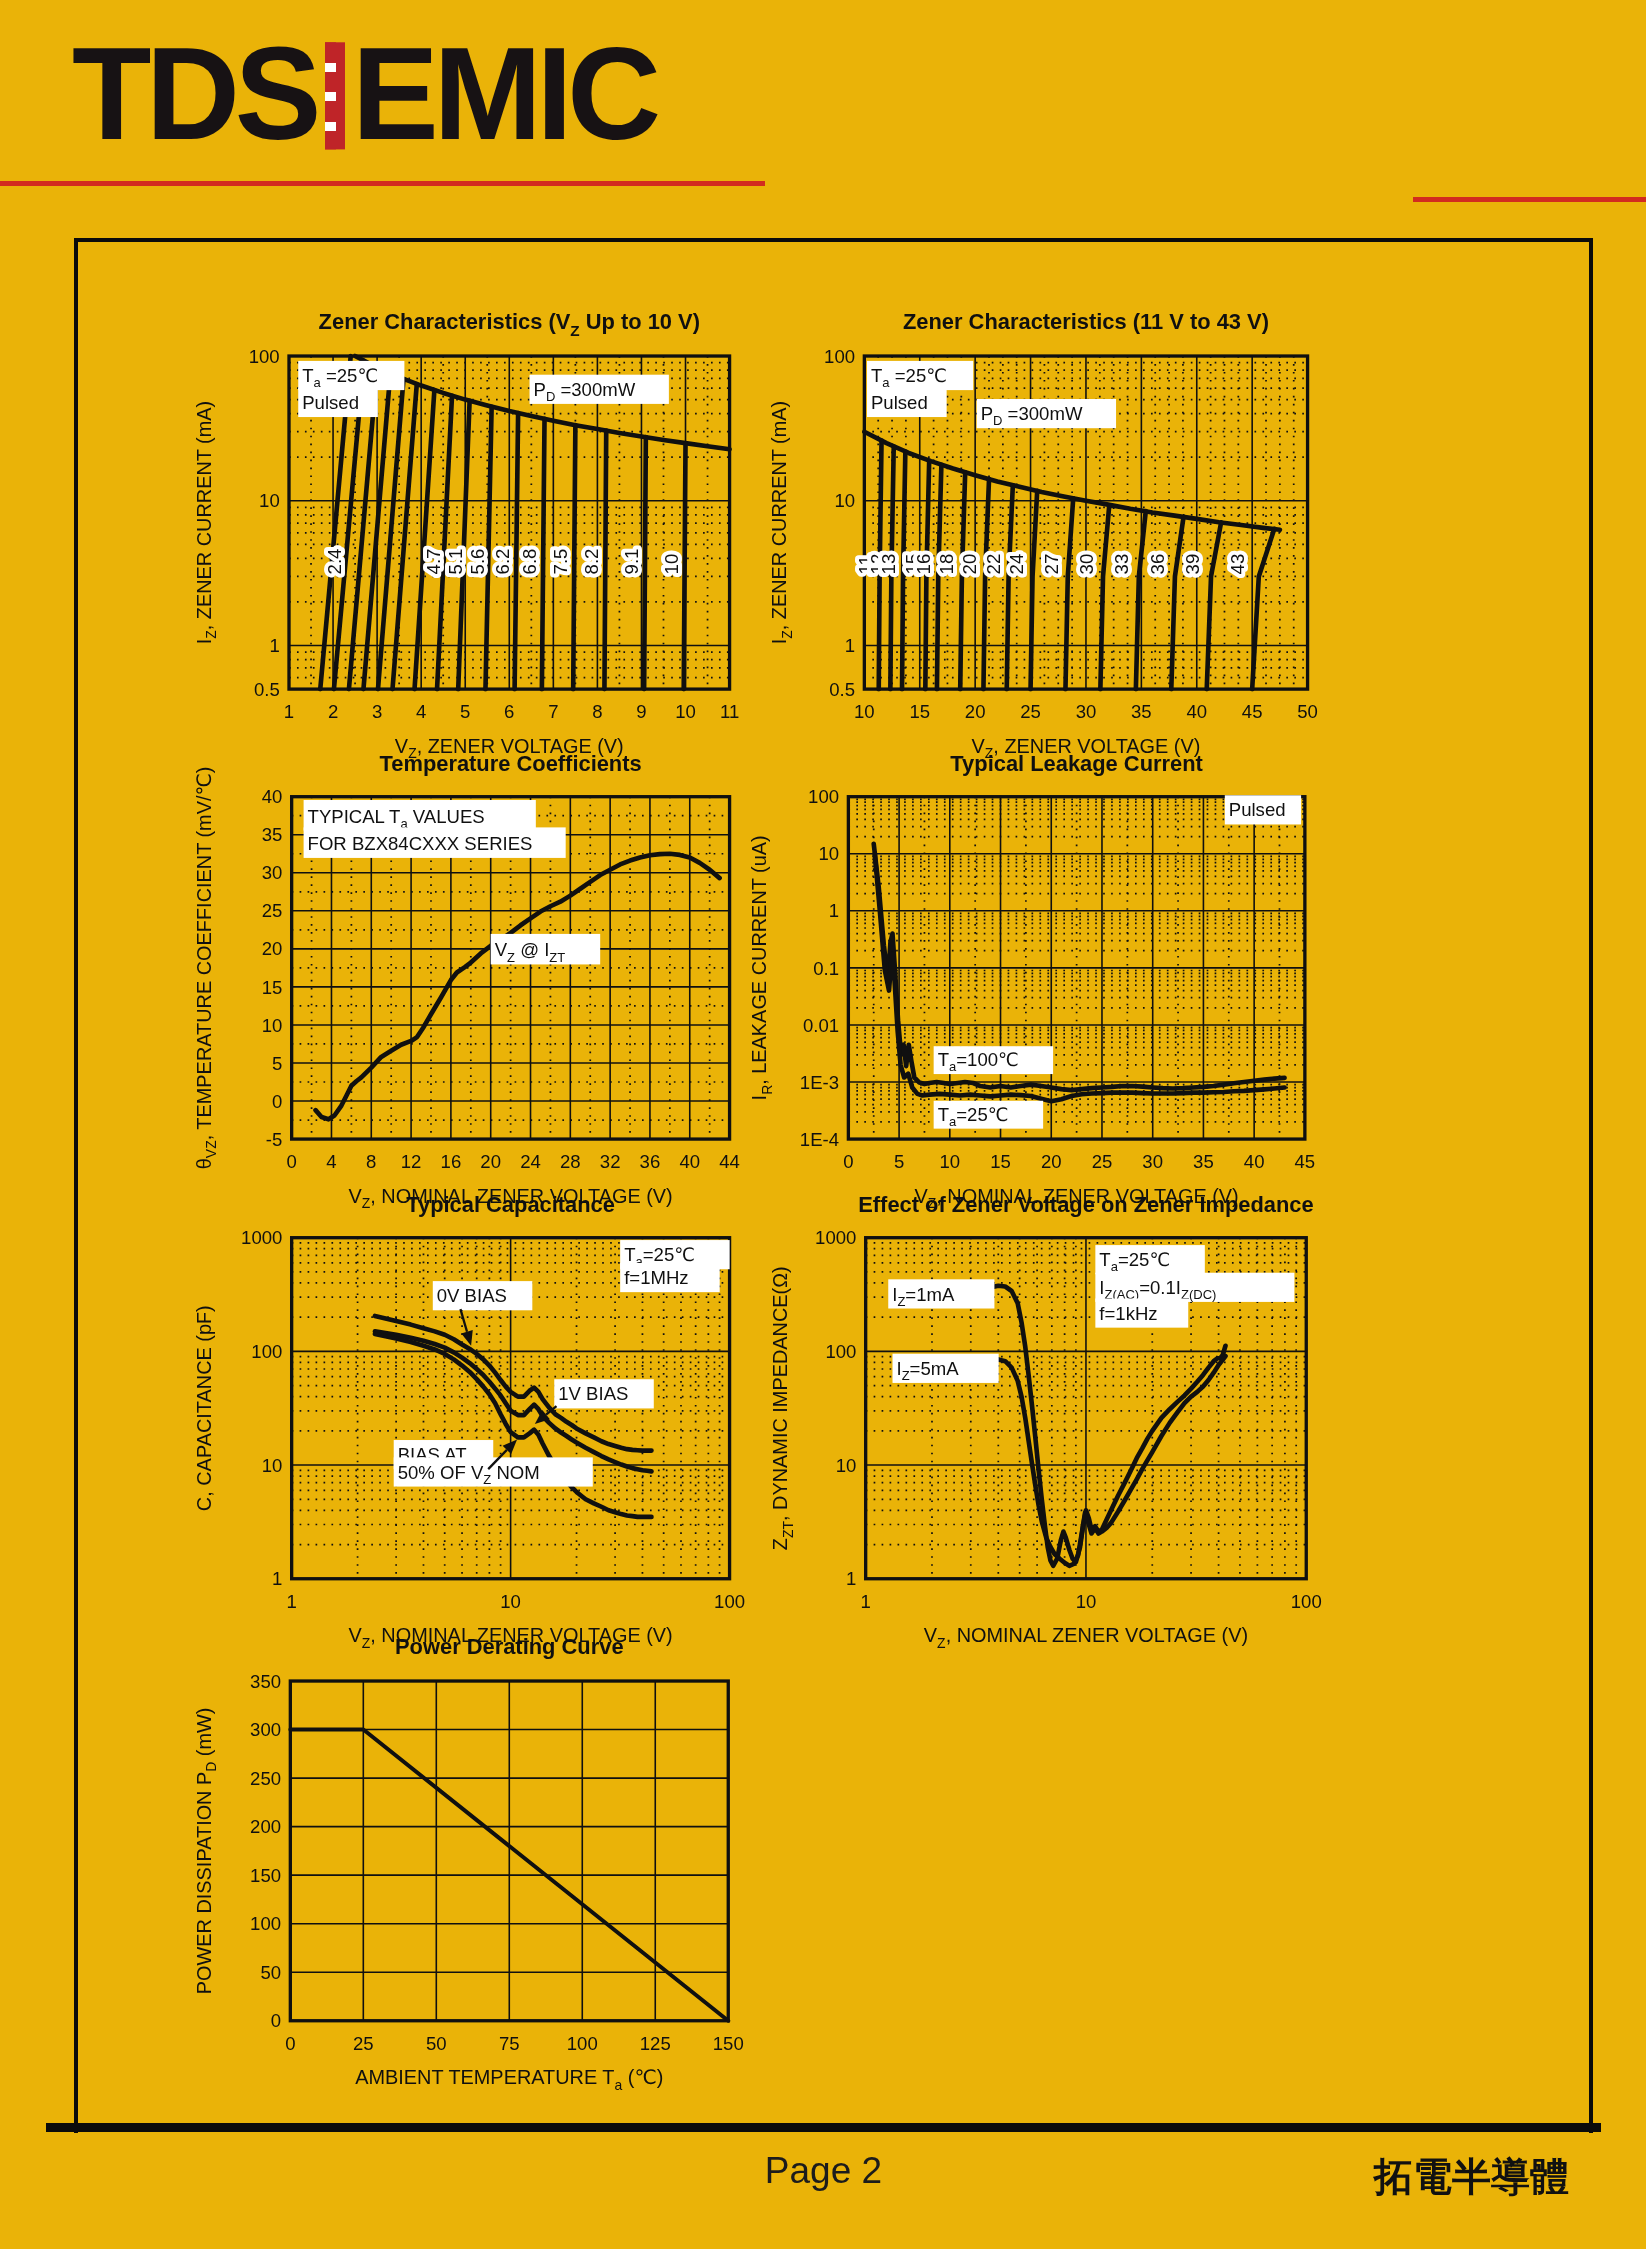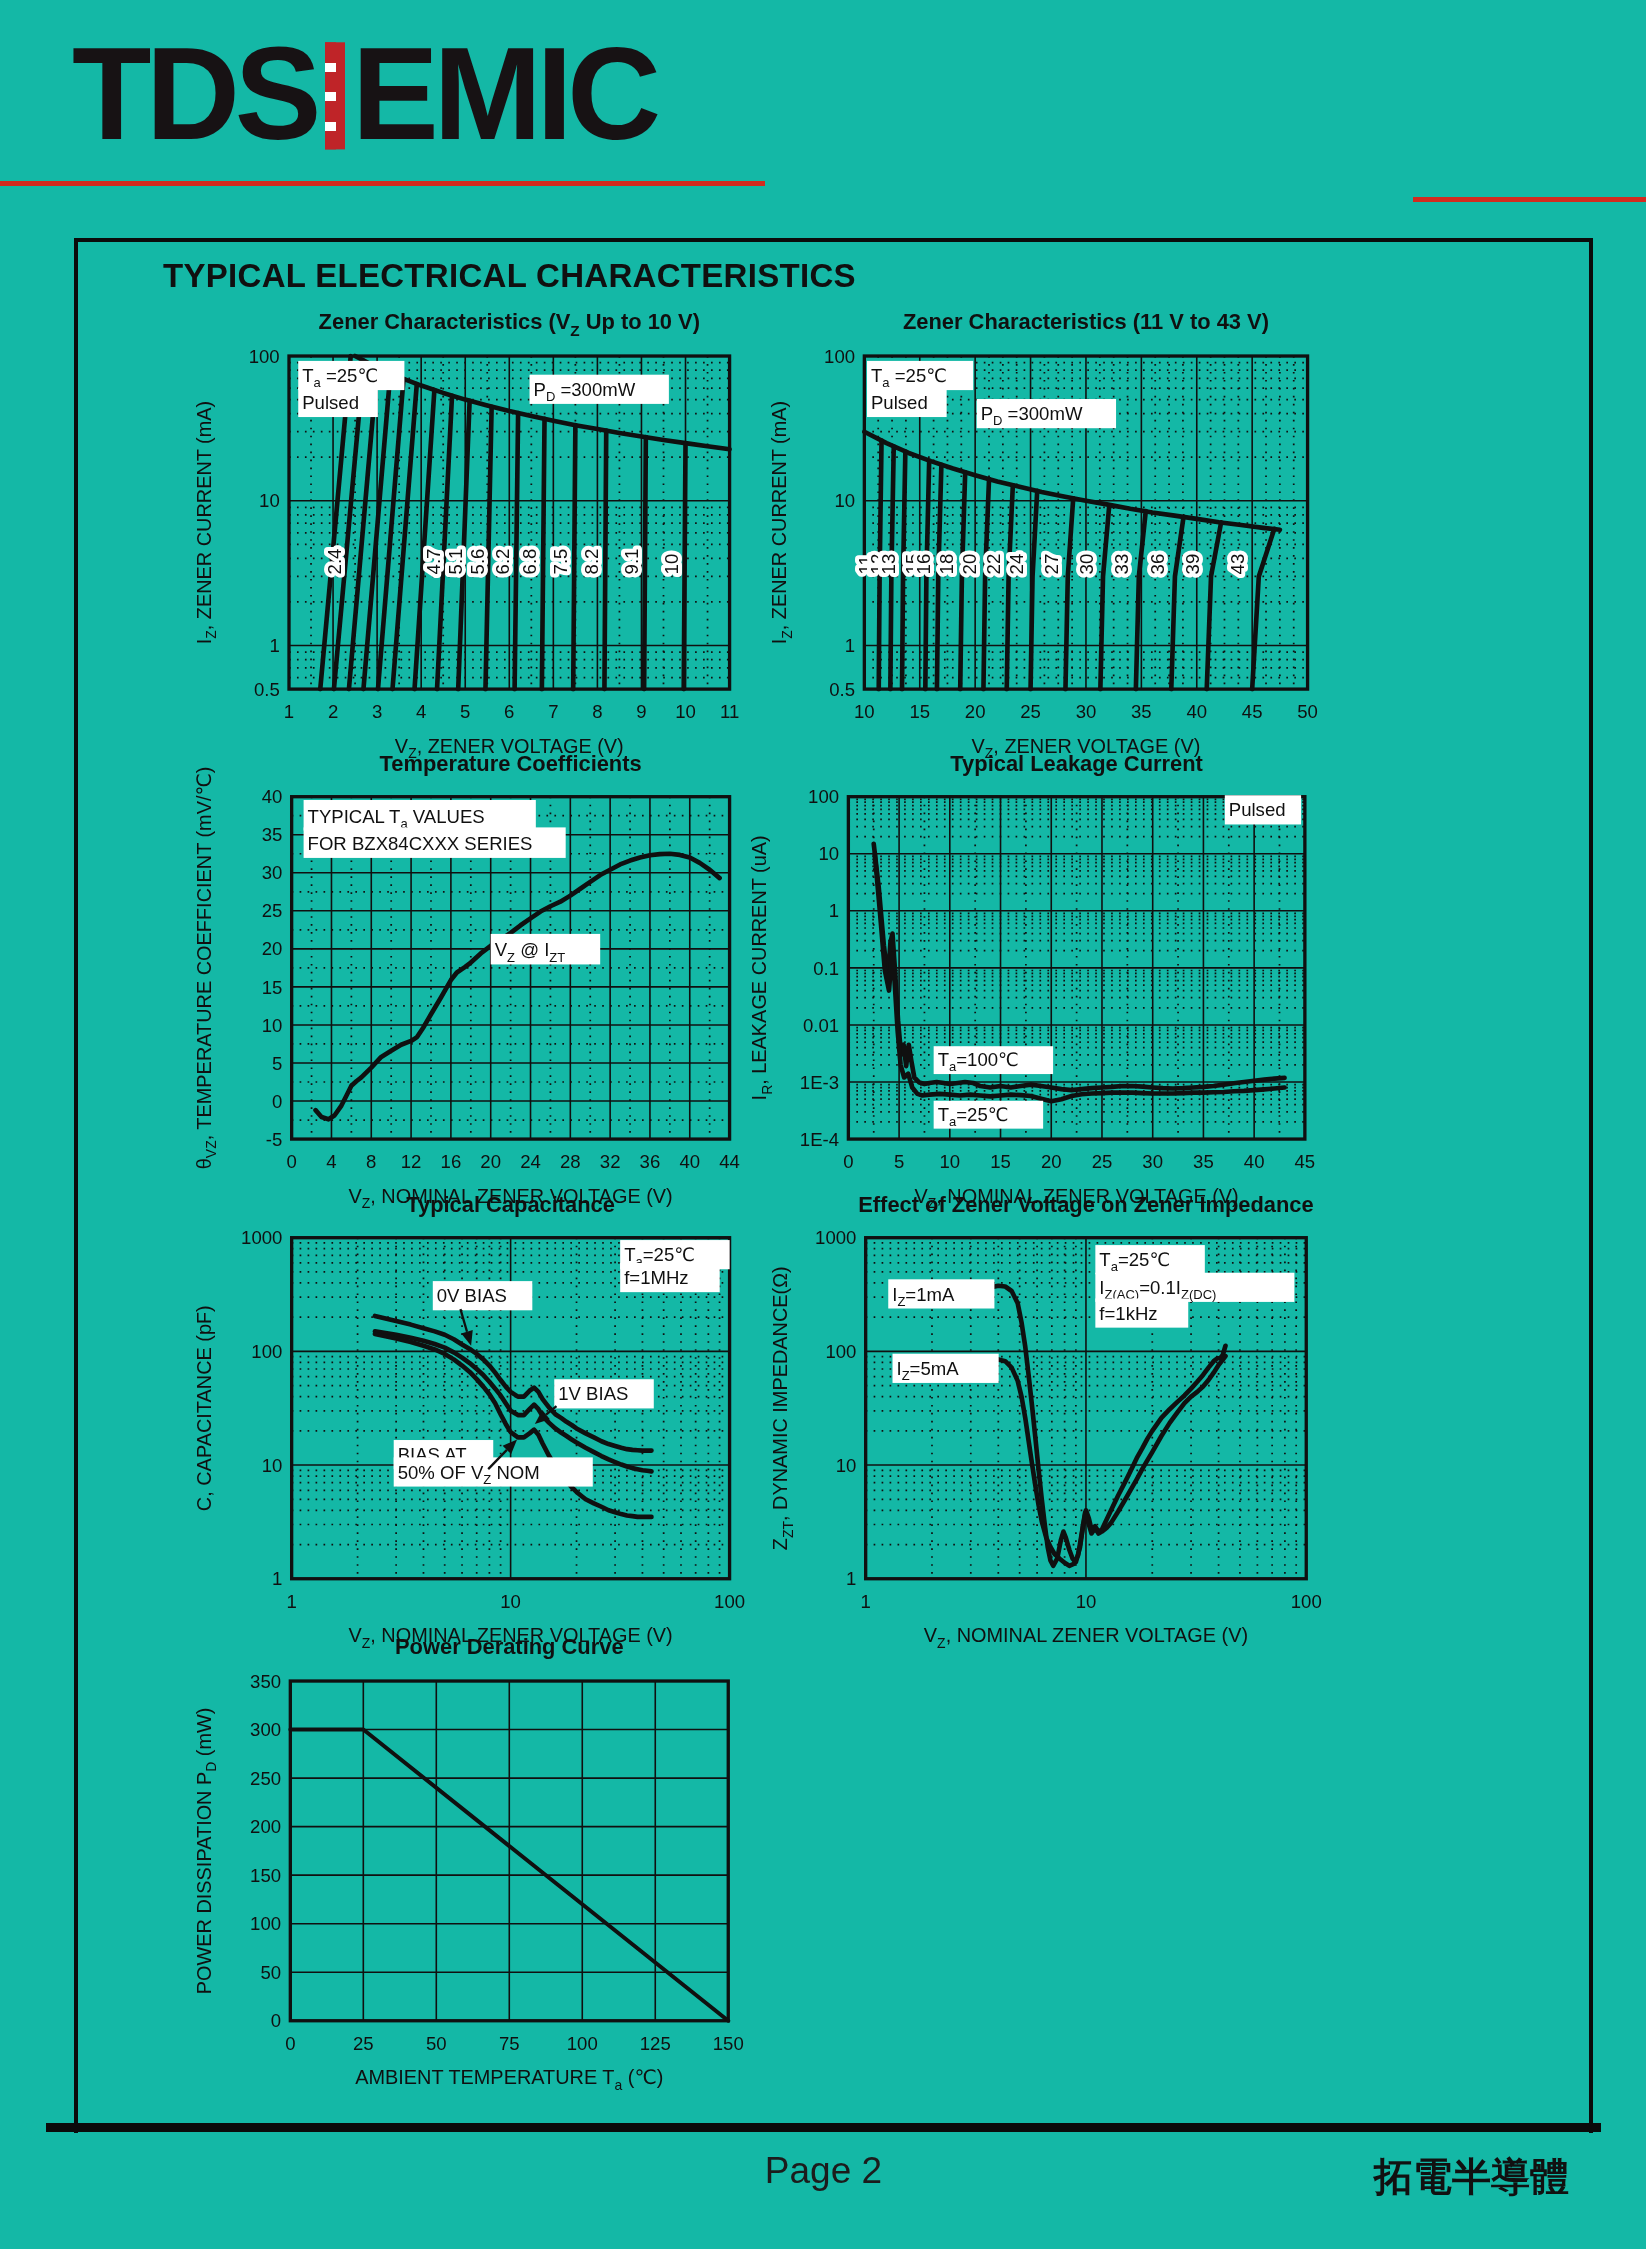--- a/index.html
+++ b/index.html
@@ -1,16 +1,16 @@
 <!DOCTYPE html>
 <html style="--accent: #d22b1f; --logo-red: #bf2428;font-size:10.6px"><head>
 <meta charset="utf-8">
 <style>
   html,body{margin:0;padding:0;background:#ffffff;}
-  .page{position:relative;width:1646px;height:2250px;background:#14b8a6;overflow:hidden;
+  .page{position:relative;width:1646px;height:2250px;background:#eab308;overflow:hidden;
         font-family:"Liberation Sans","DejaVu Sans",sans-serif;color:#111;}
   
   .logo{position:absolute;left:72px;top:26.6px;display:flex;align-items:center;
         font-weight:900;font-size:130px;letter-spacing:-5.3px;color:#171214;
         transform:scaleY(1.02);transform-origin:top left;line-height:1;}
   .logo .seg{display:inline-block;}
   .logo-bar{display:inline-block;width:20px;height:105px;margin:4px 6.6px 0 9.3px;
         background-image:
           repeating-linear-gradient(to bottom, var(--logo-red,#bf2428) 0 20px, #ffffff 20px 29px),
           linear-gradient(var(--logo-red,#bf2428),var(--logo-red,#bf2428));
@@ -51,21 +51,20 @@
   <div class="logo">
     <span class="seg">TDS</span>
     <span class="logo-bar"></span>
     <span class="seg">EMIC</span>
   </div>
 
   <div class="rule-left"></div>
   <div class="rule-right"></div>
 
   <div class="content-box">
-    <h1 class="section-title">TYPICAL ELECTRICAL CHARACTERISTICS</h1>
     <div class="chart pos0">
         <svg width="664" height="491" viewBox="0 0 1000 740">
           <g stroke="#101010" stroke-width="2.6" stroke-dasharray="2.5 9.5">
             <line x1="215.2" y1="98" x2="215.2" y2="600"></line>
             <line x1="281.6" y1="98" x2="281.6" y2="600"></line>
             <line x1="348" y1="98" x2="348" y2="600"></line>
             <line x1="414.4" y1="98" x2="414.4" y2="600"></line>
             <line x1="480.8" y1="98" x2="480.8" y2="600"></line>
             <line x1="547.2" y1="98" x2="547.2" y2="600"></line>
             <line x1="613.6" y1="98" x2="613.6" y2="600"></line>

